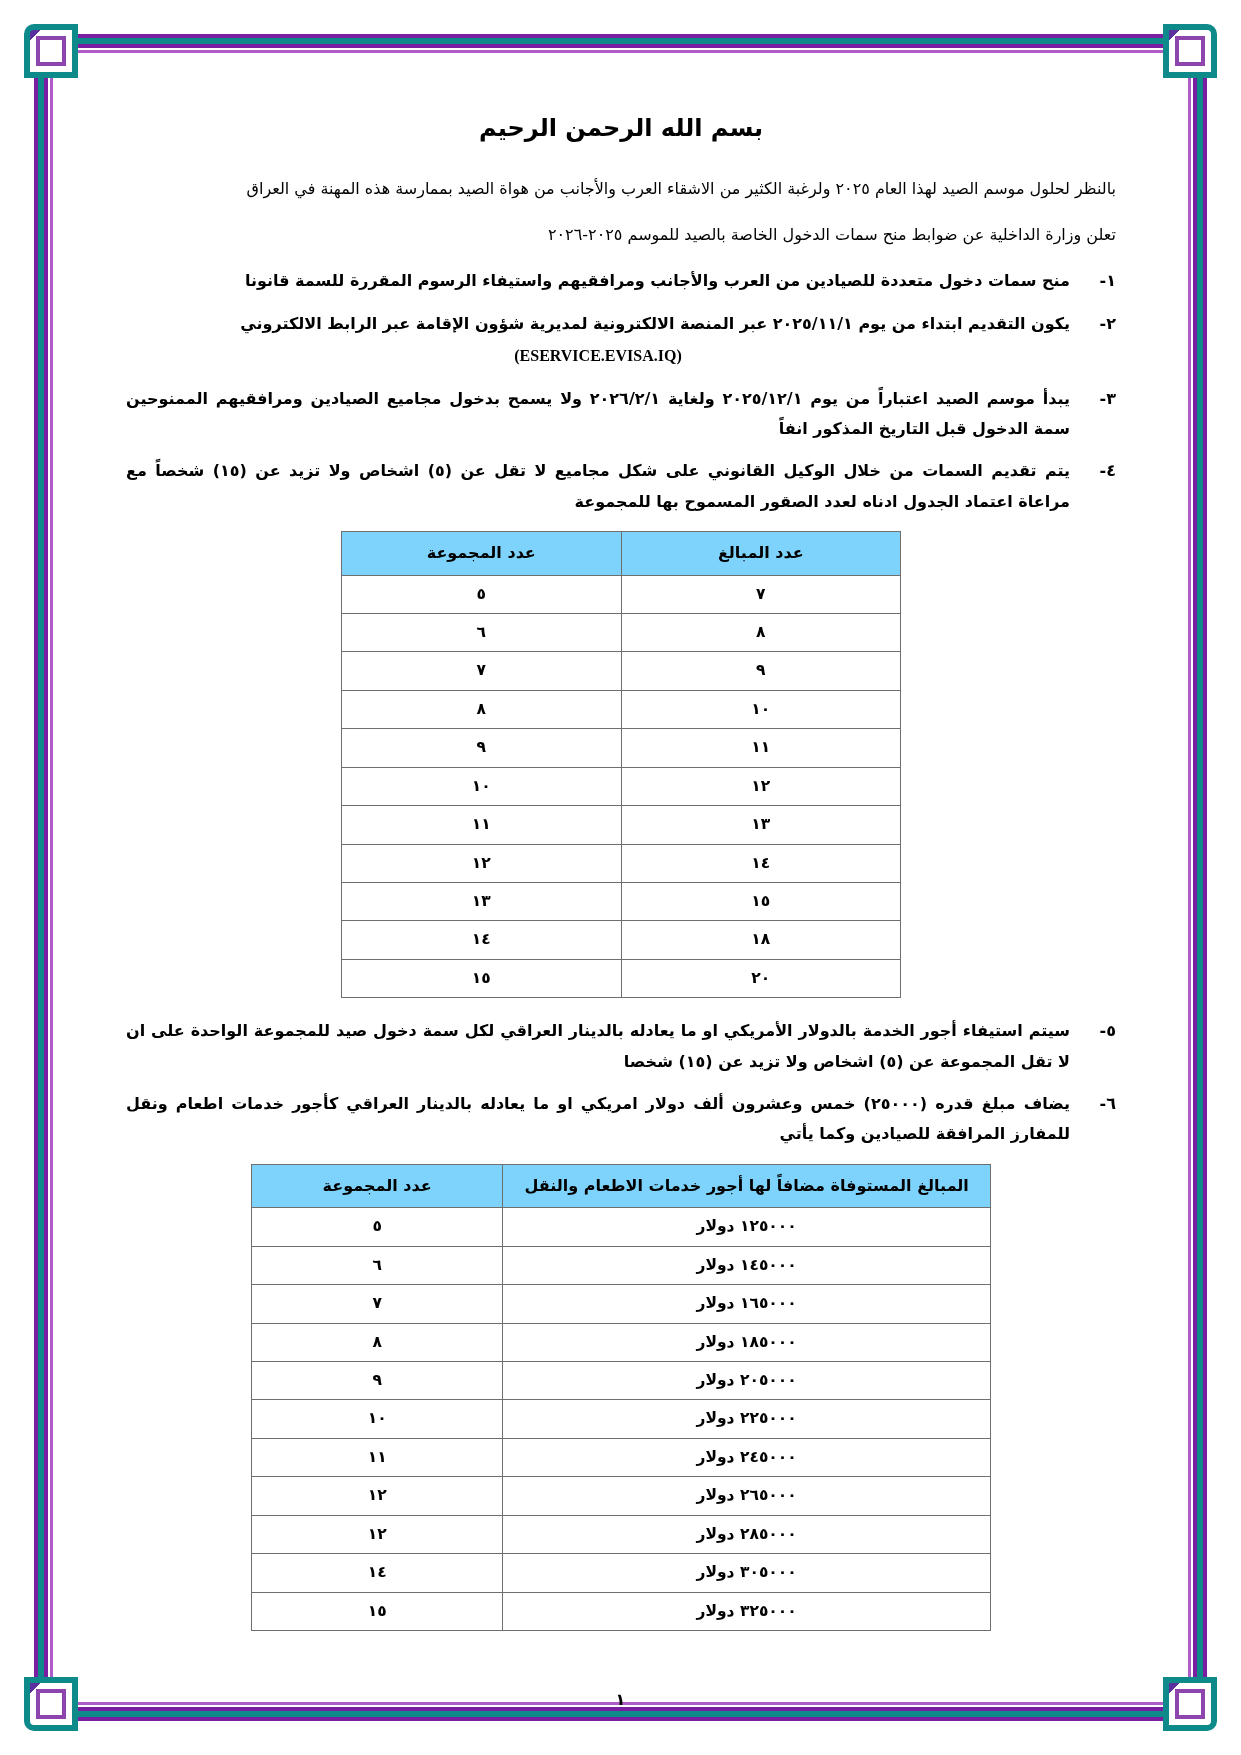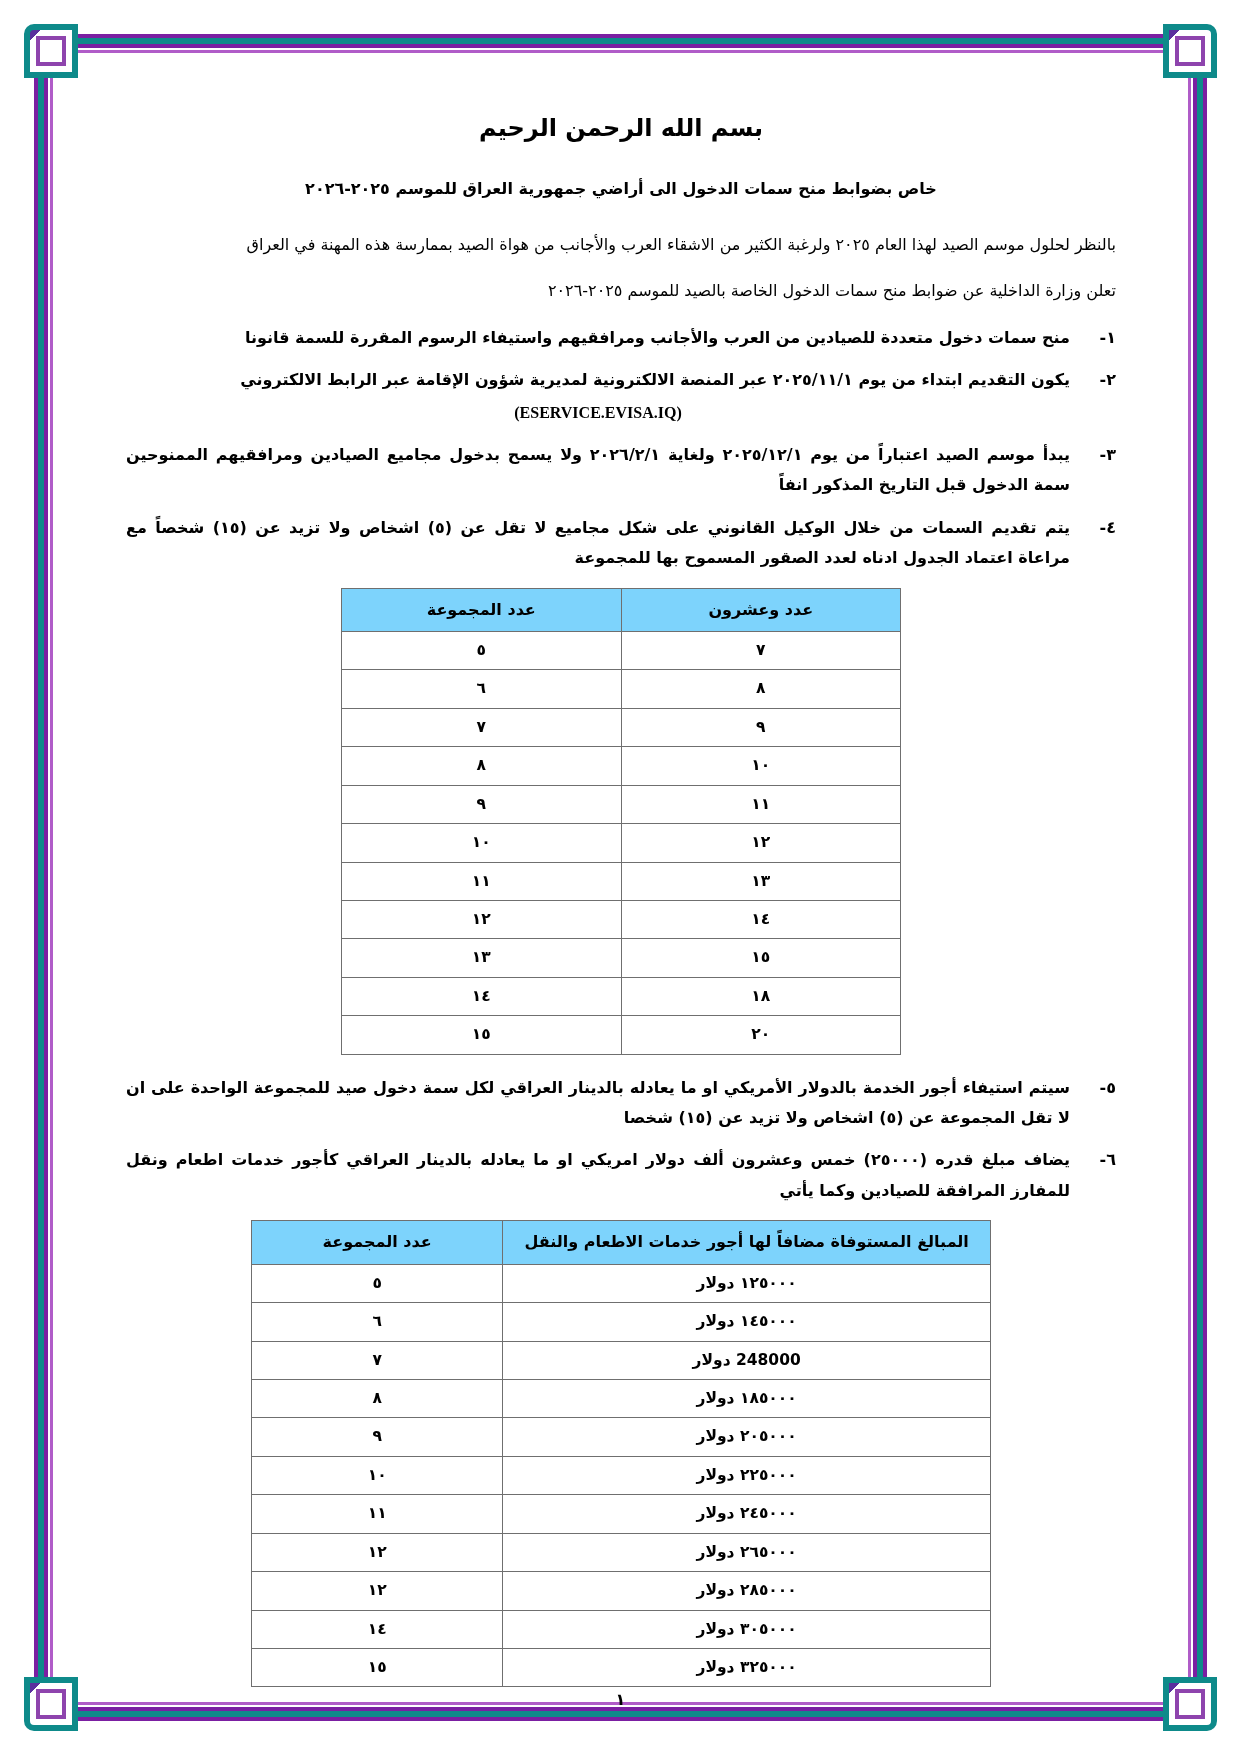--- a/index.html
+++ b/index.html
@@ -165,21 +165,20 @@
 
 <div class="page-frame"></div>
 <div class="corner tl"></div>
 <div class="corner tr"></div>
 <div class="corner bl"></div>
 <div class="corner br"></div>
 
 <div class="content">
 
   <div class="basmala">بسم الله الرحمن الرحيم</div>
-  <div class="subject">خاص بضوابط منح سمات الدخول الى أراضي جمهورية العراق للموسم ٢٠٢٥-٢٠٢٦</div>
 
   <div class="para">بالنظر لحلول موسم الصيد لهذا العام ٢٠٢٥ ولرغبة الكثير من الاشقاء العرب والأجانب من هواة الصيد بممارسة هذه المهنة في العراق</div>
   <div class="para center-ish">تعلن وزارة الداخلية عن ضوابط منح سمات الدخول الخاصة بالصيد للموسم ٢٠٢٥-٢٠٢٦</div>
 
   <ol class="clauses">
     <li>
       <span class="num">١-</span>
       <span class="txt">منح سمات دخول متعددة للصيادين من العرب والأجانب ومرافقيهم واستيفاء الرسوم المقررة للسمة قانونا</span>
     </li>
     <li>
@@ -195,21 +194,21 @@
     </li>
     <li>
       <span class="num">٤-</span>
       <span class="txt">يتم تقديم السمات من خلال الوكيل القانوني على شكل مجاميع لا تقل عن (٥) اشخاص ولا تزيد عن (١٥) شخصاً مع مراعاة اعتماد الجدول ادناه لعدد الصقور المسموح بها للمجموعة</span>
     </li>
   </ol>
 
   <table class="grid falcons">
     <thead>
       <tr>
-        <th>عدد وعشرون</th>
+        <th>عدد المبالغ</th>
         <th>عدد المجموعة</th>
       </tr>
     </thead>
     <tbody>
       <tr>
           <td>٧</td>
           <td>٥</td>
         </tr>
       <tr>
           <td>٨</td>
@@ -275,21 +274,21 @@
     <tbody>
       <tr>
           <td>١٢٥٠٠٠ دولار</td>
           <td>٥</td>
         </tr>
       <tr>
           <td>١٤٥٠٠٠ دولار</td>
           <td>٦</td>
         </tr>
       <tr>
-          <td>248000 دولار</td>
+          <td>١٦٥٠٠٠ دولار</td>
           <td>٧</td>
         </tr>
       <tr>
           <td>١٨٥٠٠٠ دولار</td>
           <td>٨</td>
         </tr>
       <tr>
           <td>٢٠٥٠٠٠ دولار</td>
           <td>٩</td>
         </tr>

